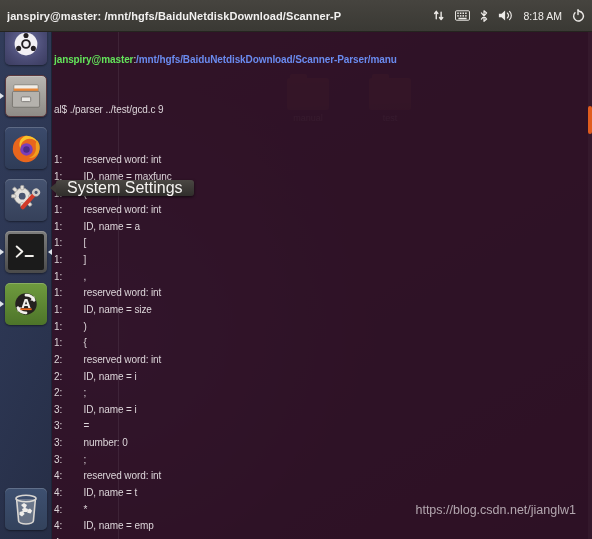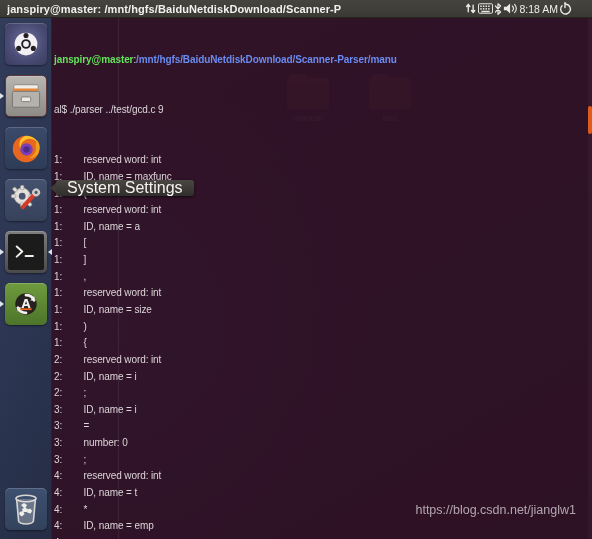--- a/index.html
+++ b/index.html
@@ -32,35 +32,35 @@
     content:""; position:absolute; left:3px; top:-4px;
     width:17px; height:5px; border-radius:2px 2px 0 0;
     background:#c8713c;
   }
   .desk-icon .dlabel {
     font-size:9px; color:#f2e6ee; text-shadow:0 1px 1px #000;
   }
 
   
   #panel {
-    position:absolute; top:0; left:0; right:0; height:18px;
+    position:absolute; top:0; left:0; right:0; height:32px;
     background:linear-gradient(180deg,#46443f 0%,#3a3934 100%);
     display:flex; align-items:center;
     border-bottom:1px solid #25241f;
     z-index:40;
   }
   #panel-title {
     color:#f2f1f0; font-size:11px; font-weight:bold;
     margin-left:7px; white-space:nowrap; overflow:hidden;
     text-overflow:ellipsis; max-width:392px;
     letter-spacing:.1px;
   }
   #indicators {
     margin-left:auto; display:flex; align-items:center;
-    padding-right:20px;
+    gap:9px; padding-right:7px;
   }
   #indicators .ind { display:flex; align-items:center; color:#eceae7; }
   #clock { color:#f0eeeb; font-size:10.5px; white-space:nowrap; }
 
   
   #launcher {
     position:absolute; left:0; top:18px; bottom:0; width:52px;
     background:linear-gradient(110deg, rgba(48,62,93,.94) 0%, rgba(42,54,82,.94) 55%, rgba(36,46,70,.94) 100%);
     border-right:1px solid #1d2537;
     z-index:30;

